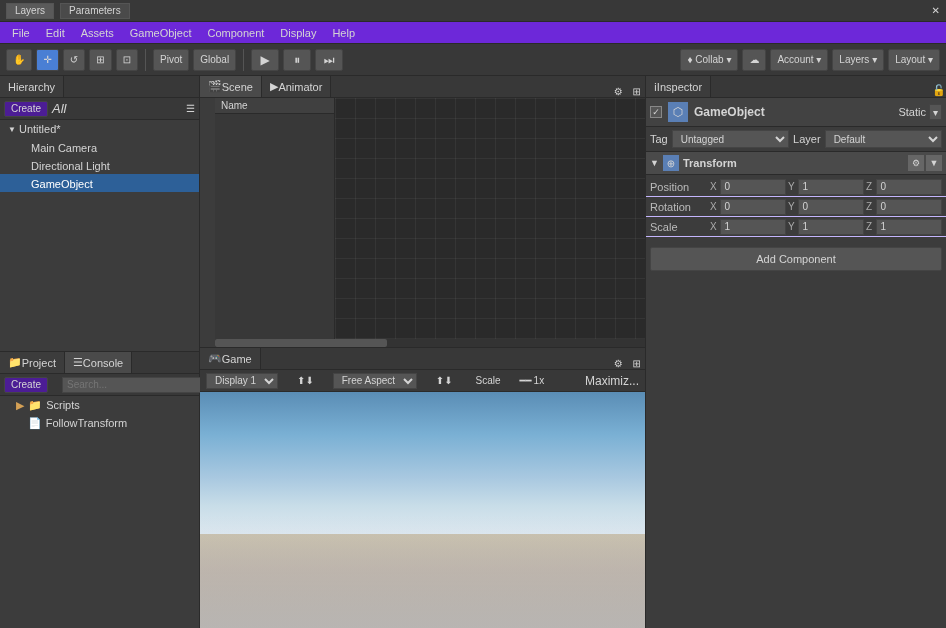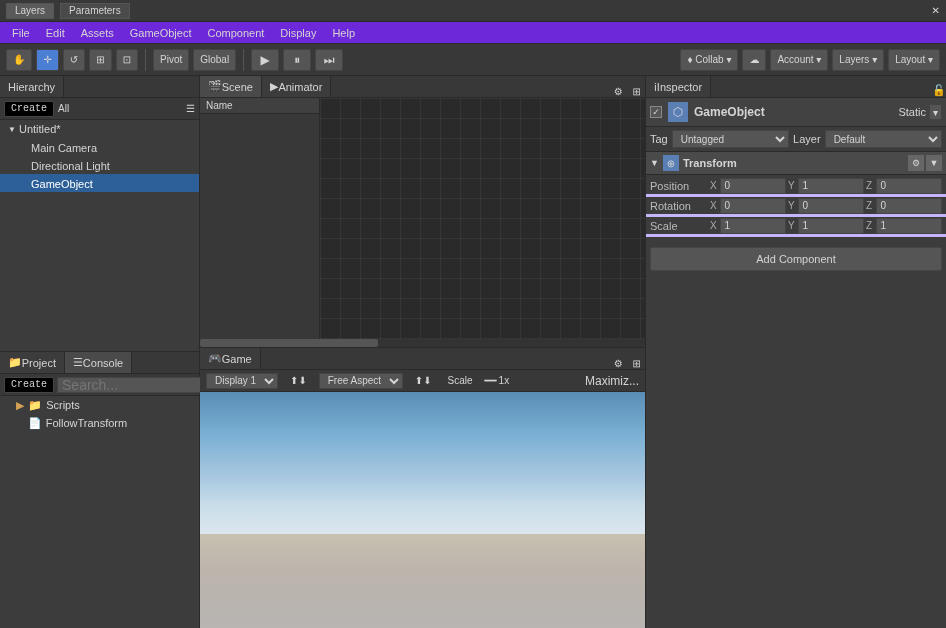--- a/index.html
+++ b/index.html
@@ -144,31 +144,30 @@
     .hierarchy-toolbar {
       background: #383838;
       height: 22px;
       display: flex;
       align-items: center;
       padding: 0 4px;
       gap: 4px;
       border-bottom: 1px solid #2a2a2a;
     }
     .small-btn {
-      background: #000000;
+      background: #4c1d95;
       border: 1px solid #444;
       color: #d4d4d4;
       height: 16px;
       padding: 0 6px;
       cursor: pointer;
       font-size: 10px;
       display: flex;
       align-items: center;
       border-radius: 2px;
-      font-family: Liberation Mono, monospace;
     }
 
     
     .tree-item {
       padding: 2px 4px 2px 8px;
       cursor: pointer;
       display: flex;
       align-items: center;
       height: 18px;
       font-size: 11px;
@@ -349,21 +348,21 @@
 
     
     .transform-fields {
       background: #3c3c3c;
       padding: 2px 0;
     }
     .transform-row {
       display: flex;
       align-items: center;
       padding: 2px 4px;
-      border-bottom: 3px solid #c4b5fd;
+      border-bottom: 1px solid #c4b5fd;
       height: 20px;
     }
     .transform-label {
       width: 60px;
       font-size: 11px;
       color: #bbb;
     }
     .xyz-group {
       display: flex;
       flex: 1;
@@ -449,21 +448,21 @@
       );
     }
 
     
     .bottom-center-toolbar {
       background: #383838;
       height: 22px;
       display: flex;
       align-items: center;
       padding: 0 6px;
-      gap: 12px;
+      gap: 19px;
       border-bottom: 1px solid #2a2a2a;
       font-size: 10px;
     }
 
     .display-select {
       background: #555;
       border: 1px solid #444;
       color: #d4d4d4;
       font-size: 10px;
       height: 16px;
@@ -508,24 +507,25 @@
       align-items: center;
       padding: 0 4px;
       gap: 3px;
       border-bottom: 1px solid #2a2a2a;
     }
 
     .search-box {
       background: #555;
       border: 1px solid #444;
       color: #d4d4d4;
-      font-size: 14px;
+      font-size: 10px;
       height: 16px;
       padding: 0 4px;
       flex: 1;
+      margin-left: 11px;
     }
 
     .bottom-toolbar-btn {
       width: 18px;
       height: 16px;
       background: #555;
       border: 1px solid #444;
       color: #d4d4d4;
       font-size: 10px;
       cursor: pointer;
@@ -630,21 +630,21 @@
   <div id="left-panel">
 
     <div style="height: 50%; display: flex; flex-direction: column; border-bottom: 1px solid #2a2a2a;">
       <div class="tab-bar">
         <div class="panel-tab active">
           <span>Hierarchy</span>
         </div>
       </div>
       <div class="hierarchy-toolbar">
         <button class="small-btn">Create</button>
-        <span style="font-size:10px;">All</span>
+        <span style="font-size:13px;font-style:italic;">All</span>
         <span style="margin-left:auto; font-size:10px; cursor:pointer;">☰</span>
       </div>
       <div class="hierarchy-scroll">
         <div class="tree-item">
           <span class="tree-arrow">▼</span>
           <span>Untitled*</span>
         </div>
         <div class="tree-item indent1">
           <span class="tree-arrow"></span>
           <span>Main Camera</span>
@@ -706,21 +706,21 @@
         <span style="margin-left:auto; padding:0 6px; font-size:10px; cursor:pointer;">⚙</span>
         <span style="padding:0 4px; font-size:10px; cursor:pointer;">⊞</span>
       </div>
 
       <div class="animator-toolbar">
         <span class="animator-tab active">Layers</span>
         <span class="animator-tab">Parameters</span>
         <span style="margin-left:auto; font-size:10px;">✕</span>
       </div>
 
-      <div style="flex:1; display:flex; position:relative;">
+      <div style="flex:1; display:flex; position:relative;margin-left:15px;">
 
         <div style="width:120px; background:#383838; border-right:1px solid #2a2a2a;">
           <div style="padding:2px 6px; background:#404040; border-bottom:1px solid #2a2a2a; font-size:10px;">
             <span>Name</span>
           </div>
         </div>
 
         <div class="animator-grid" style="flex:1;">
         </div>
 

